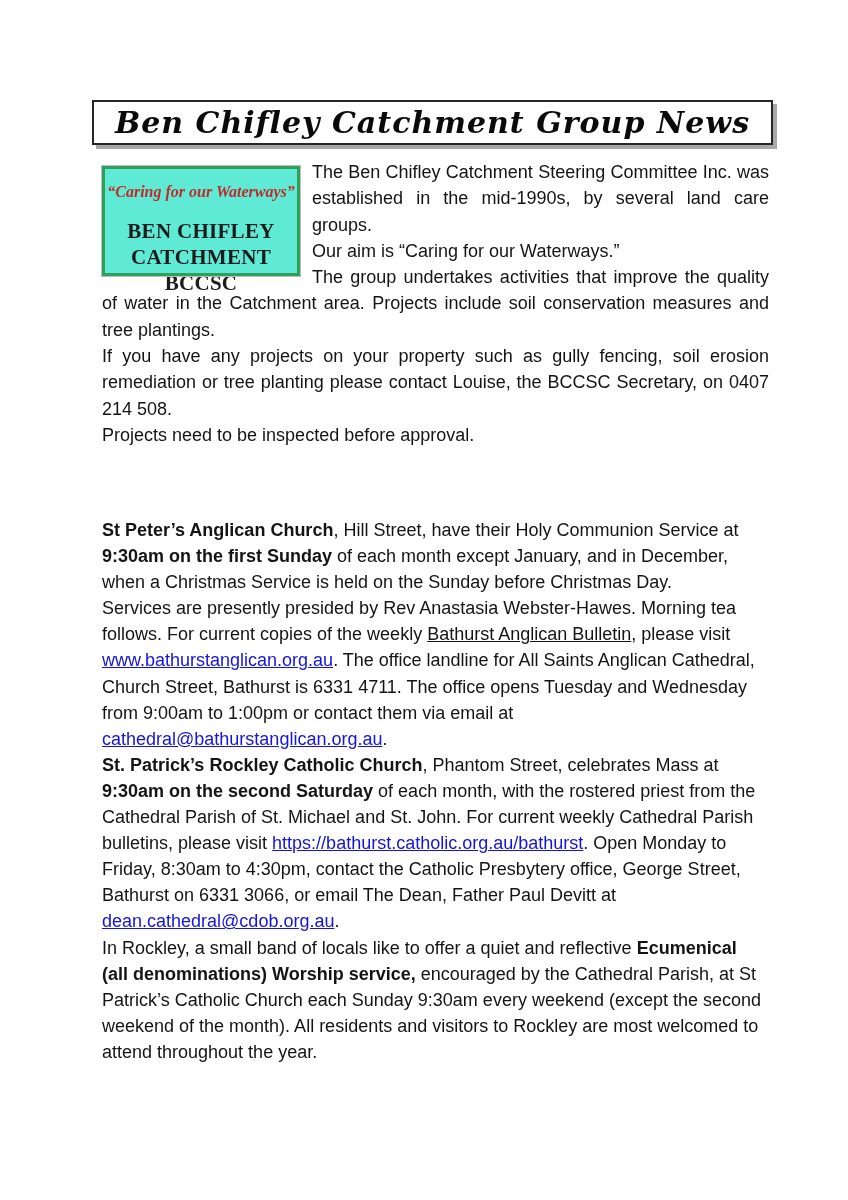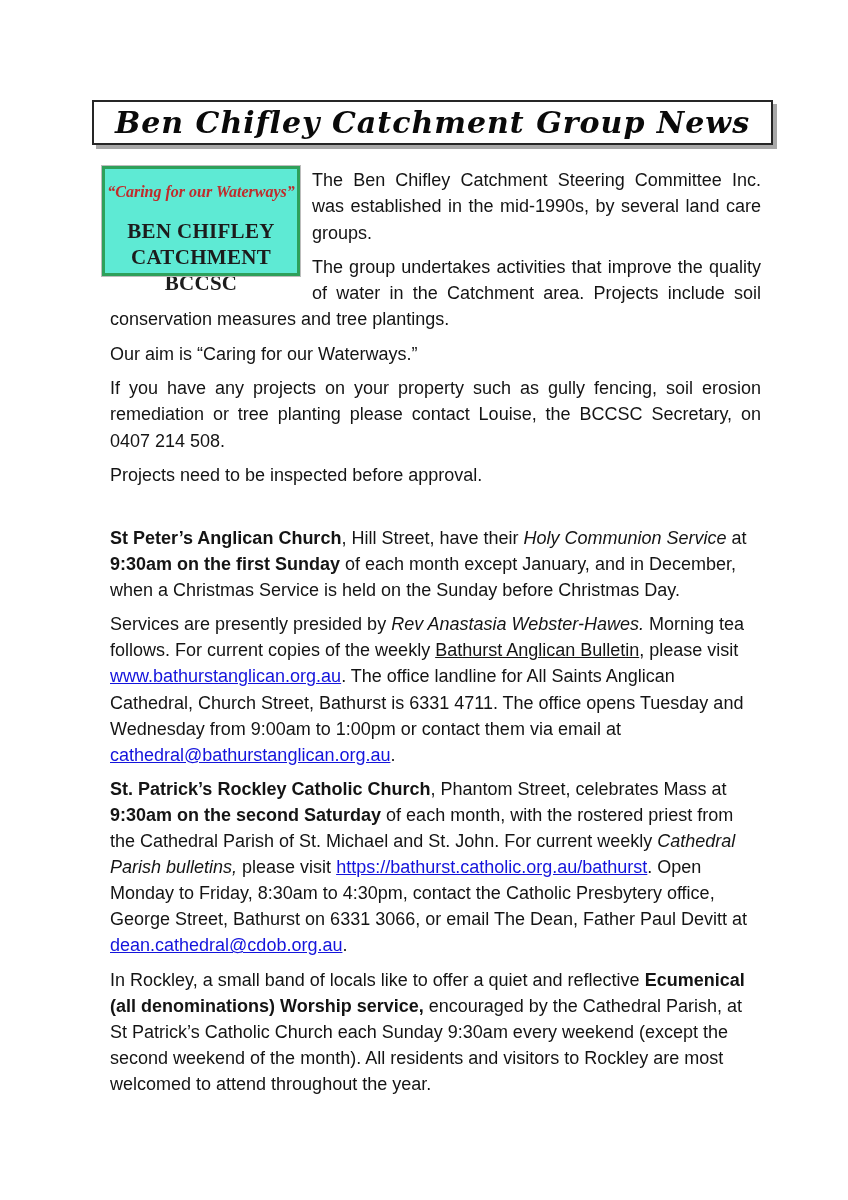--- a/index.html
+++ b/index.html
@@ -34,61 +34,61 @@
 
   .body-block{font-size:18px;color:#141414;}
   #intro{
     position:absolute;left:102px;top:159px;width:667px;
     text-align:justify;line-height:26.3px;
   }
   #church{
     position:absolute;left:102px;top:517px;width:664px;
     text-align:left;line-height:26.1px;
   }
-  .para{margin:8px;padding:0;}
+  .para{margin:0;padding:0;}
 
   .logo{
     float:left;width:198px;height:110px;
     margin:7px 12px 11px 0;
     border:3px solid var(--logo-border,#2EA05A);
     outline:1px solid #bdbdbd;
     background:#5eead4;text-align:center;
     font-family:"Liberation Serif","DejaVu Serif",serif;
   }
   .logo-tagline{
     margin-top:10px;color:var(--logo-red,#C02B2B);
     font-style:italic;font-weight:700;font-size:16px;white-space:nowrap;
   }
   .logo-name1{margin-top:13px;font-weight:700;font-size:21px;letter-spacing:.3px;line-height:26px;color:#1c1c1c;}
   .logo-name2{font-weight:700;font-size:21px;letter-spacing:.3px;line-height:26px;color:#1c1c1c;}
 
   .s-bold{font-weight:700;}
-  .s-italic{font-style:italic;}
+  .s-italic{}
   .s-underline{text-decoration:underline;}
   a.s-link{color:var(--link,#1414DC);text-decoration:underline;cursor:pointer;}
 </style>
 </head>
 <body>
 
 <div class="page">
 
   <div class="title-box" id="title1">
     <span class="title-text">Ben Chifley Catchment Group News</span>
   </div>
 
   <div class="body-block" id="intro">
     <div class="logo">
       <div class="logo-tagline">“Caring for our Waterways”</div>
       <div class="logo-name1">BEN CHIFLEY</div>
       <div class="logo-name2">CATCHMENT BCCSC</div>
     </div>
     <div>
         <p class="para"><span>The Ben Chifley Catchment Steering Committee Inc. was established in the mid-1990s, by several land care groups.</span></p>
+        <p class="para"><span>Our aim is “Caring for our Waterways.”</span></p>
         <p class="para"><span>The group undertakes activities that improve the quality of water in the Catchment area. Projects include soil conservation measures and tree plantings.</span></p>
-        <p class="para"><span>Our aim is “Caring for our Waterways.”</span></p>
         <p class="para"><span>If you have any projects on your property such as gully fencing, soil erosion remediation or tree planting please contact Louise, the BCCSC Secretary, on 0407 214 508.</span></p>
         <p class="para"><span>Projects need to be inspected before approval.</span></p>
       </div>
   </div>
 
 
   <div class="body-block" id="church">
       <p class="para"><span class="s-bold">St Peter’s Anglican Church</span><span>, Hill Street, have their </span><span class="s-italic">Holy Communion Service</span><span> at </span><span class="s-bold">9:30am on the first Sunday</span><span> of each month except January, and in December, when a Christmas Service is held on the Sunday before Christmas Day.</span></p>
       <p class="para"><span>Services are presently presided by </span><span class="s-italic">Rev Anastasia Webster-Hawes.</span><span> Morning tea follows. For current copies of the weekly </span><span class="s-underline">Bathurst Anglican Bulletin</span><span>, please visit </span><a class="s-link">www.bathurstanglican.org.au</a><span>. The office landline for All Saints Anglican Cathedral, Church Street, Bathurst is 6331 4711. The office opens Tuesday and Wednesday from 9:00am to 1:00pm or contact them via email at </span><a class="s-link">cathedral@bathurstanglican.org.au</a><span>.</span></p>
       <p class="para"><span class="s-bold">St. Patrick’s Rockley Catholic Church</span><span>, Phantom Street, celebrates Mass at </span><span class="s-bold">9:30am on the second Saturday</span><span> of each month, with the rostered priest from the Cathedral Parish of St. Michael and St. John. For current weekly </span><span class="s-italic">Cathedral Parish bulletins,</span><span> please visit </span><a class="s-link">https://bathurst.catholic.org.au/bathurst</a><span>. Open Monday to Friday, 8:30am to 4:30pm, contact the Catholic Presbytery office, George Street, Bathurst on 6331 3066, or email The Dean, Father Paul Devitt at </span><a class="s-link">dean.cathedral@cdob.org.au</a><span>.</span></p>

